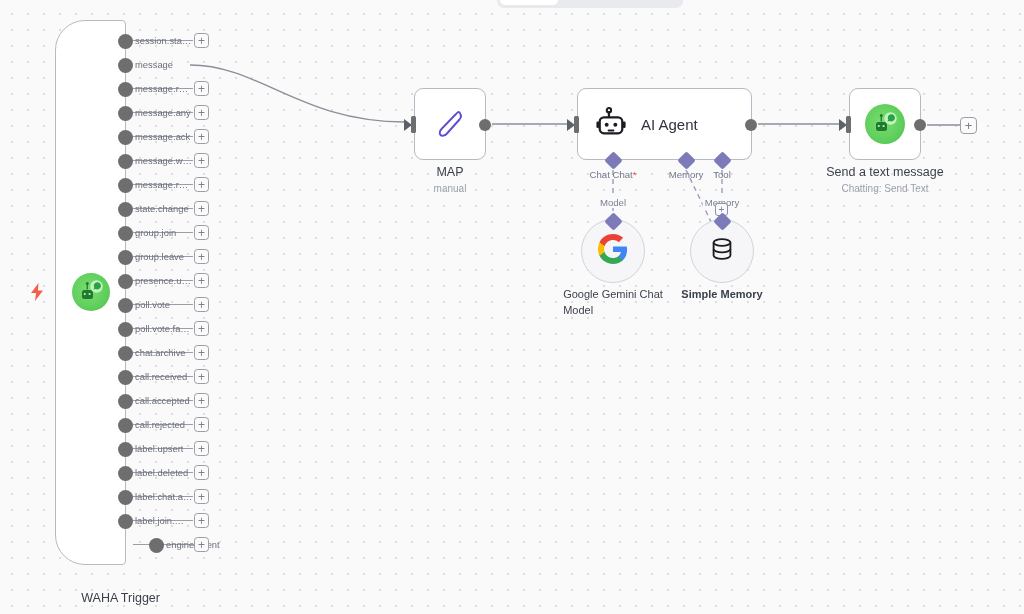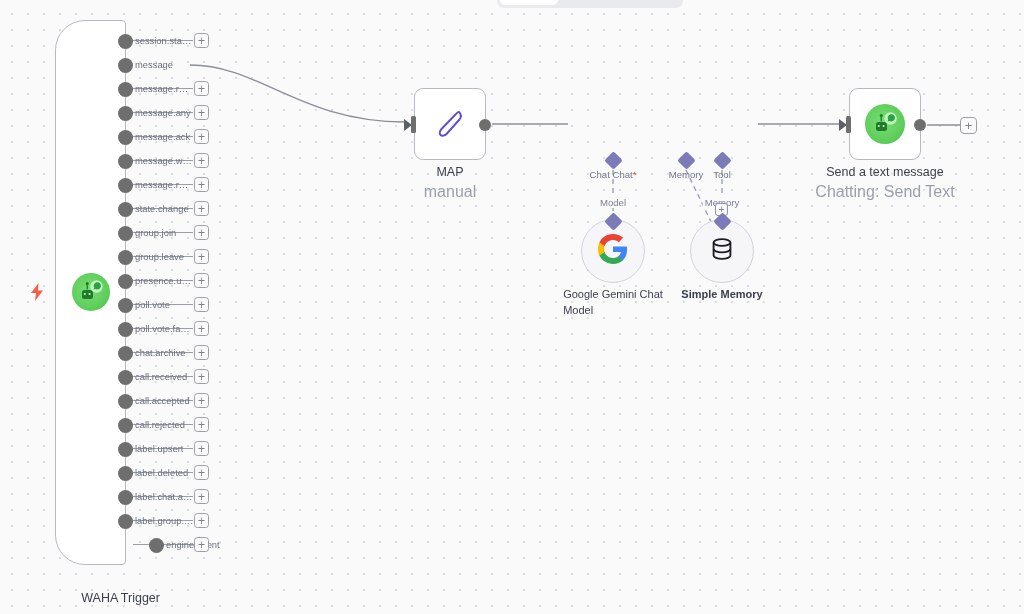--- a/index.html
+++ b/index.html
@@ -171,21 +171,21 @@
     text-align: right;
     font-size: 12.5px;
     color: #3a3f4b;
     white-space: nowrap;
     left: 50%;
     transform: translateX(-50%);
   }
   .node-sublabel {
     position: absolute;
     text-align: center;
-    font-size: 16px;
+    font-size: 10px;
     color: #9aa0ab;
     white-space: nowrap;
     left: 50%;
     transform: translateX(-50%);
   }
 
   .in-arrow {
     position: absolute;
     width: 0; height: 0;
     border-top: 6px solid transparent;
@@ -474,21 +474,21 @@
       <div class="plus-box" style="top: 465px;">+</div>
       <div class="out-stub" style="top: 496px;"></div>
       <div class="out-row" style="top: 489px;">
         <div class="out-dot"></div>
         <div class="out-label">label.chat.a…</div>
       </div>
       <div class="plus-box" style="top: 489px;">+</div>
       <div class="out-stub" style="top: 520px;"></div>
       <div class="out-row" style="top: 513px;">
         <div class="out-dot"></div>
-        <div class="out-label">label.group.…</div>
+        <div class="out-label">label.join.…</div>
       </div>
       <div class="plus-box" style="top: 513px;">+</div>
       <div class="out-stub" style="top: 544px;"></div>
       <div class="out-row" style="top: 537px; padding-left: 31px;">
         <div class="out-dot"></div>
         <div class="out-label">engine.event</div>
       </div>
       <div class="plus-box" style="top: 537px;">+</div>
     </div>
 
@@ -498,20 +498,38 @@
     <div id="map-icon">
       <svg viewBox="0 0 40 40" width="40" height="40">
         <path d="M29 8 C31.5 10.5 31.5 13 29.5 15.5 L16.5 30 C15 31.5 12 32.5 10.5 31 C9 29.5 10 26.5 11.5 25 L25.5 10.5 C27 9 28 7.5 29 8 Z" fill="none" stroke="#5b4dd6" stroke-width="1.9" stroke-linejoin="round"></path>
       </svg>
     </div>
     <div class="out-circle" style="right:-6px; top:30px;"></div>
   </div>
   <div class="node-label" style="left:450px; top:165px;">MAP</div>
   <div class="node-sublabel" style="left:450px; top:183px;">manual</div>
 
+  <div class="node" id="agent-node">
+    <div class="in-arrow" style="left:-11px; top:30px;"></div>
+    <div class="in-bar" style="left:-4px; top:27px;"></div>
+    <div>
+      <svg viewBox="0 0 34 34" width="32" height="32">
+        <rect x="5" y="12" width="24" height="17" rx="4.5" fill="none" stroke="#1b1d22" stroke-width="2.4"></rect>
+        <rect x="13.6" y="5.5" width="2.4" height="6.5" fill="#1b1d22"></rect>
+        <circle cx="14.8" cy="4.4" r="2.3" fill="none" stroke="#1b1d22" stroke-width="2.2"></circle>
+        <rect x="1.5" y="16.5" width="3" height="7" rx="1.4" fill="#1b1d22"></rect>
+        <rect x="29.5" y="16.5" width="3" height="7" rx="1.4" fill="#1b1d22"></rect>
+        <circle cx="12.4" cy="20" r="2.1" fill="#1b1d22"></circle>
+        <circle cx="21.6" cy="20" r="2.1" fill="#1b1d22"></circle>
+        <rect x="13.4" y="25" width="7.2" height="2.1" rx="1" fill="#1b1d22"></rect>
+      </svg>
+    </div>
+    <div id="agent-title">AI Agent</div>
+    <div class="out-circle" style="right:-6px; top:30px;"></div>
+  </div>
 
   <div class="port-diamond" style="left:607px; top:154px;"></div>
   <div class="port-diamond" style="left:680px; top:154px;"></div>
   <div class="port-diamond" style="left:716px; top:154px;"></div>
 
   <div class="port-label" style="left:613px; top:169px;">
     <span>Chat Chat</span><span class="req">*</span>
   </div>
   <div class="port-label" style="left:686px; top:169px;">Memory</div>
   <div class="port-label" style="left:722px; top:169px;">Tool</div>

